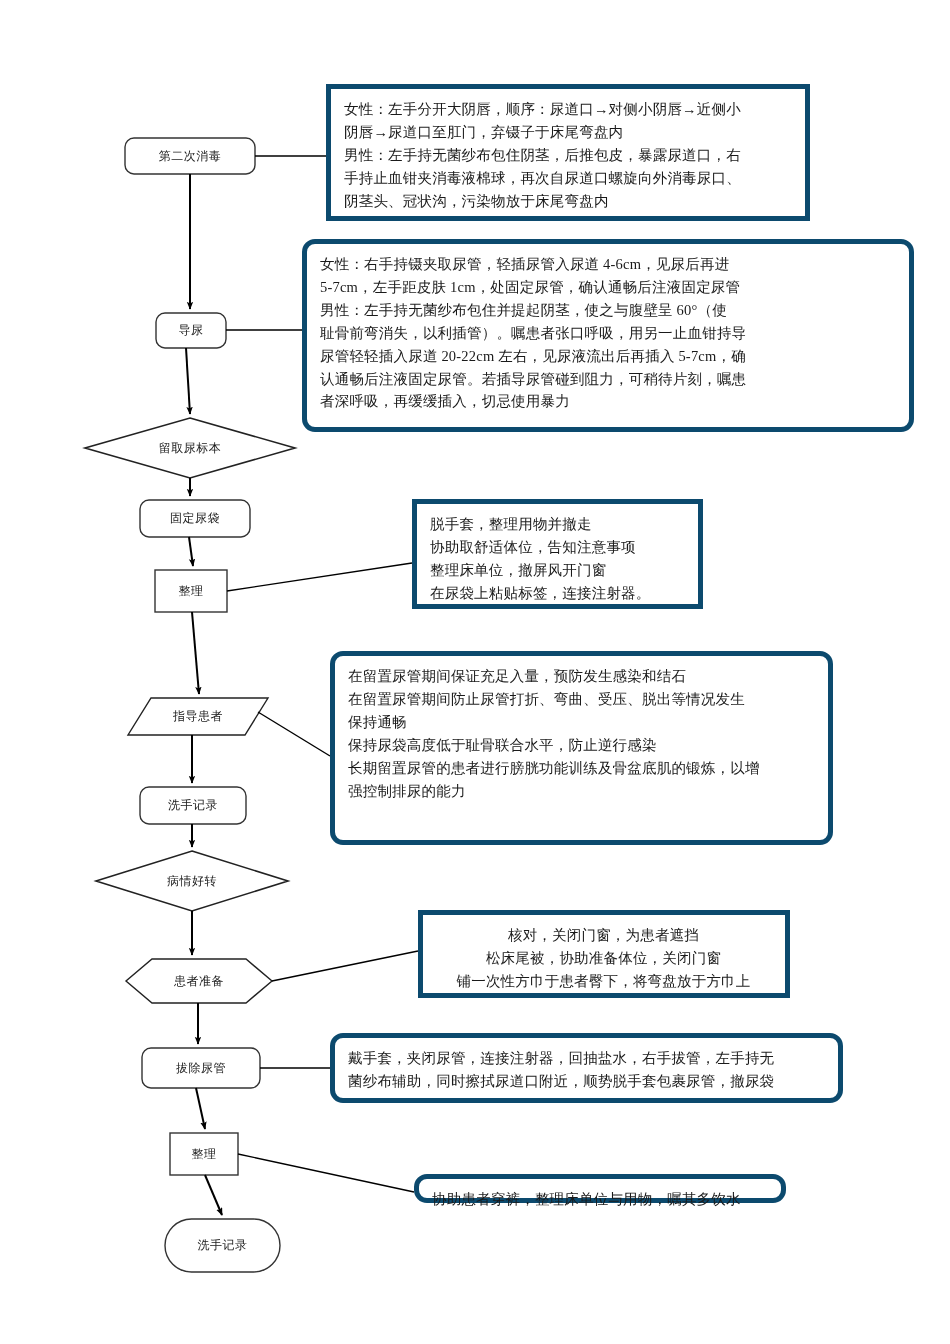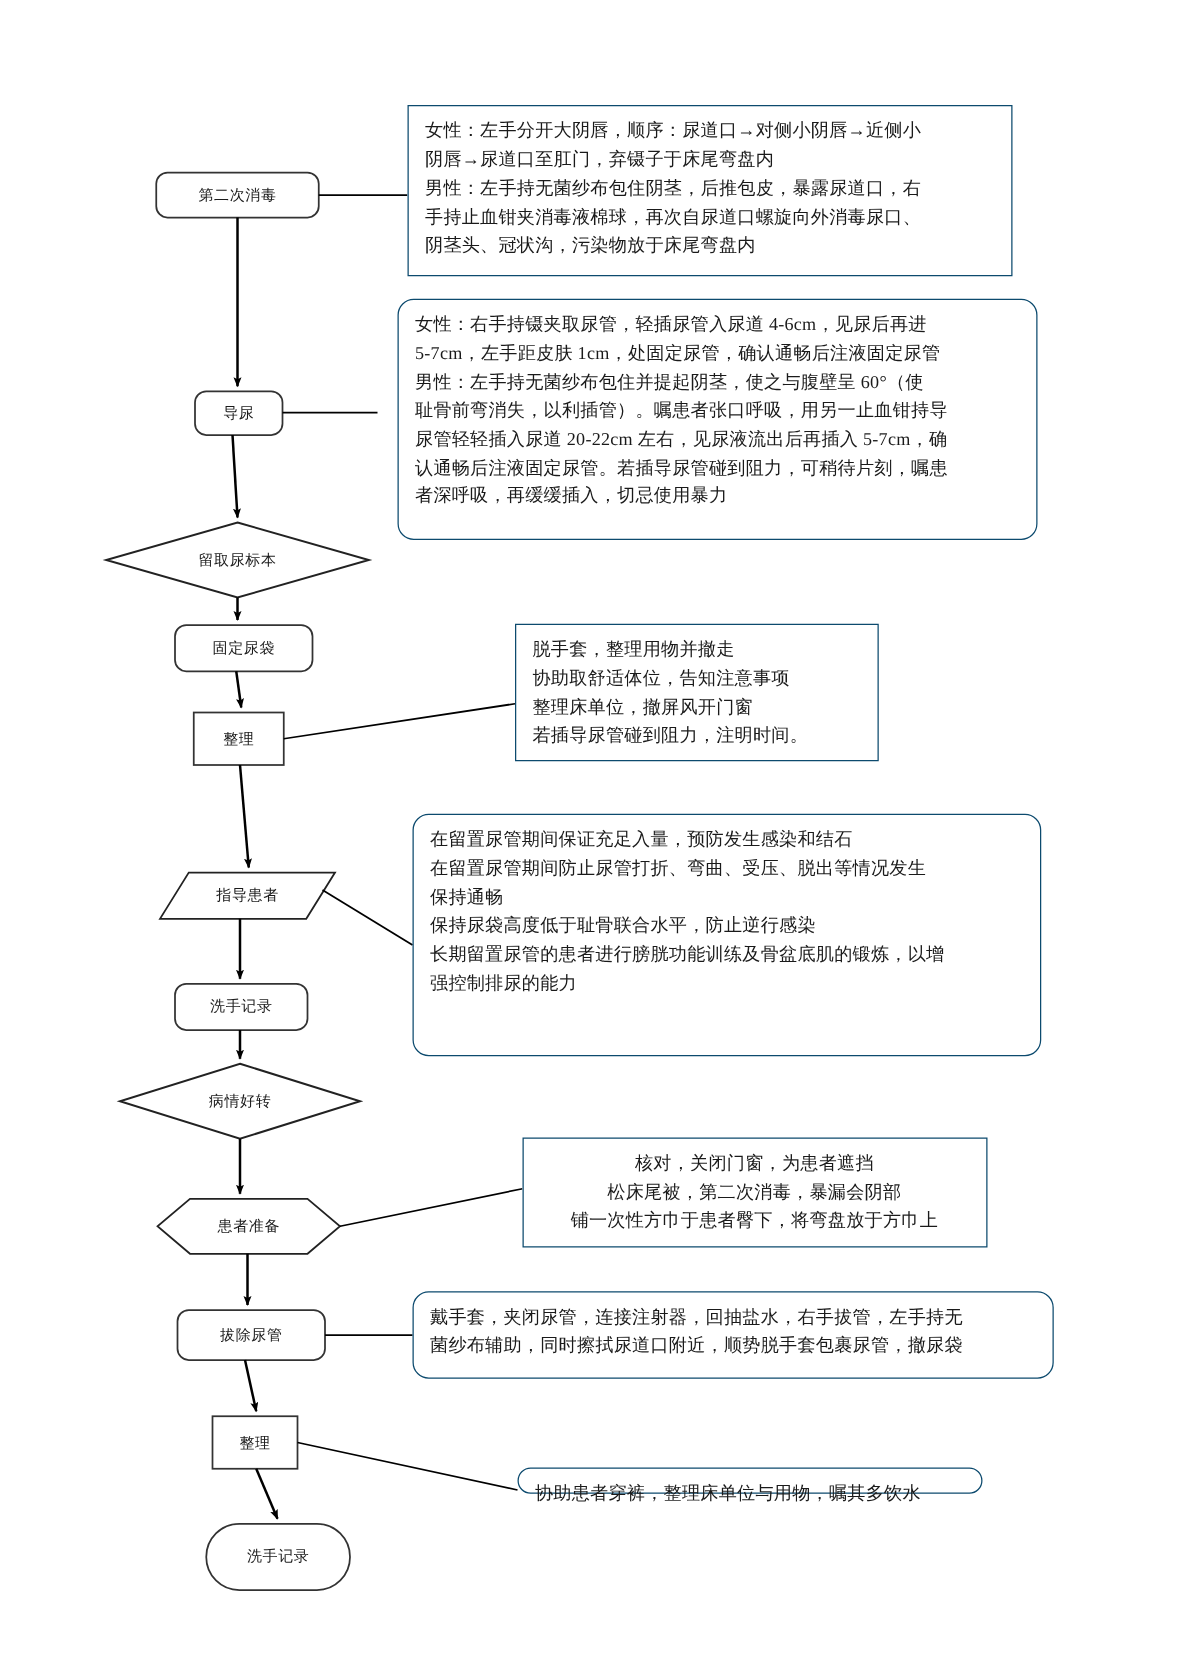--- a/index.html
+++ b/index.html
@@ -30,21 +30,21 @@
     line-height:1.2;
     letter-spacing:0.5px;
     color:#1a1a1a;
     pointer-events:none;
     white-space:nowrap;
   }
   
   .note{
     position:absolute;
     box-sizing:border-box;
-    border:1px solid #0c4a6e;
+    border:5px solid #0c4a6e;
     background:#fff;
     padding:9px 14px 10px 13px;
     font-size:14.5px;
     line-height:1.58;
     color:#1a1a1a;
     letter-spacing:0.2px;
   }
   .note.rounded{ border-radius:13px; }
   .note p{ margin:0; }
 </style>
@@ -135,49 +135,49 @@
   <div class="node-label" style="left:165px;top:1219px;width:115px;height:53px;">洗手记录</div>
 
   <div class="note" id="note1" style="left:326px;top:84px;width:484px;height:137px;">
       <p>女性：左手分开大阴唇，顺序：尿道口→对侧小阴唇→近侧小</p>
       <p>阴唇→尿道口至肛门，弃镊子于床尾弯盘内</p>
       <p>男性：左手持无菌纱布包住阴茎，后推包皮，暴露尿道口，右</p>
       <p>手持止血钳夹消毒液棉球，再次自尿道口螺旋向外消毒尿口、</p>
       <p>阴茎头、冠状沟，污染物放于床尾弯盘内</p>
     </div>
 
-  <div class="note rounded" id="note2" style="left:302px;top:239px;width:512px;height:193px;margin-left:16px;">
+  <div class="note rounded" id="note2" style="left:302px;top:239px;width:612px;height:193px;">
       <p>女性：右手持镊夹取尿管，轻插尿管入尿道 4-6cm，见尿后再进</p>
       <p>5-7cm，左手距皮肤 1cm，处固定尿管，确认通畅后注液固定尿管</p>
       <p>男性：左手持无菌纱布包住并提起阴茎，使之与腹壁呈 60°（使</p>
       <p>耻骨前弯消失，以利插管）。嘱患者张口呼吸，用另一止血钳持导</p>
       <p>尿管轻轻插入尿道 20-22cm 左右，见尿液流出后再插入 5-7cm，确</p>
       <p>认通畅后注液固定尿管。若插导尿管碰到阻力，可稍待片刻，嘱患</p>
       <p>者深呼吸，再缓缓插入，切忌使用暴力</p>
     </div>
 
   <div class="note" id="note3" style="left:412px;top:499px;width:291px;height:110px;">
       <p>脱手套，整理用物并撤走</p>
       <p>协助取舒适体位，告知注意事项</p>
       <p>整理床单位，撤屏风开门窗</p>
-      <p>若插导尿管碰到阻力，注明时间。</p>
+      <p>在尿袋上粘贴标签，连接注射器。</p>
     </div>
 
   <div class="note rounded" id="note4" style="left:330px;top:651px;width:503px;height:194px;">
       <p>在留置尿管期间保证充足入量，预防发生感染和结石</p>
       <p>在留置尿管期间防止尿管打折、弯曲、受压、脱出等情况发生</p>
       <p>保持通畅</p>
       <p>保持尿袋高度低于耻骨联合水平，防止逆行感染</p>
       <p>长期留置尿管的患者进行膀胱功能训练及骨盆底肌的锻炼，以增</p>
       <p>强控制排尿的能力</p>
     </div>
 
   <div class="note" id="note5" style="left:418px;top:910px;width:372px;height:88px;text-align:center;">
       <p>核对，关闭门窗，为患者遮挡</p>
-      <p>松床尾被，第二次消毒，暴漏会阴部</p>
+      <p>松床尾被，协助准备体位，关闭门窗</p>
       <p>铺一次性方巾于患者臀下，将弯盘放于方巾上</p>
     </div>
 
   <div class="note rounded" id="note6" style="left:330px;top:1033px;width:513px;height:70px;">
       <p>戴手套，夹闭尿管，连接注射器，回抽盐水，右手拔管，左手持无</p>
       <p>菌纱布辅助，同时擦拭尿道口附近，顺势脱手套包裹尿管，撤尿袋</p>
     </div>
 
   <div class="note rounded" id="note7" style="left:414px;top:1174px;width:372px;height:20px;">
       <p>协助患者穿裤，整理床单位与用物，嘱其多饮水</p>

